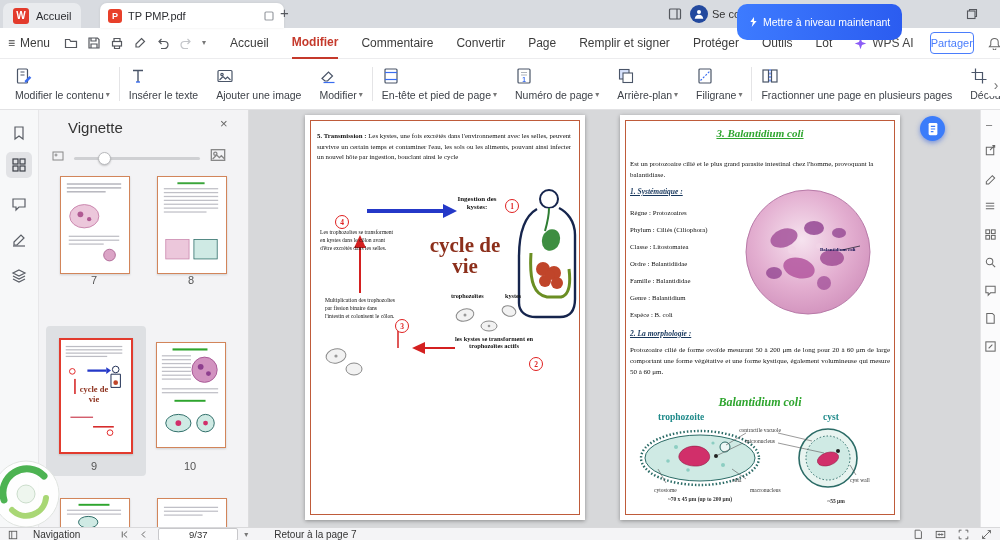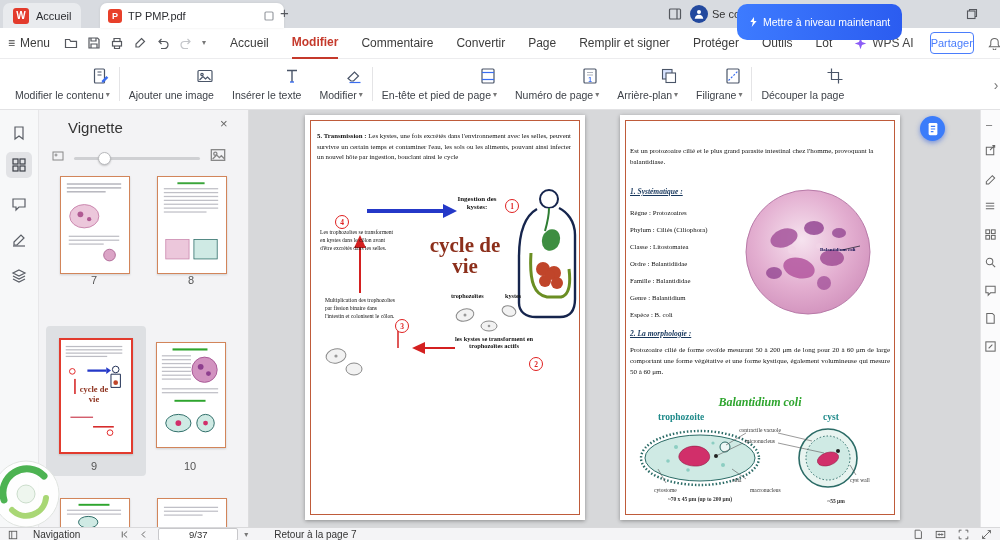--- a/index.html
+++ b/index.html
@@ -28,21 +28,21 @@
   .qic{width:14px;height:14px;}
   .mtabs{display:flex;align-items:center;gap:23px;margin-left:24px;height:30px;}
   .mtab{font-size:12px;color:#3c3c3c;height:30px;display:flex;align-items:center;white-space:nowrap;}
   .mtab.active{color:#c5392b;font-weight:bold;border-bottom:2px solid #c5392b;}
   .wpsai{display:flex;align-items:center;gap:5px;margin-left:22px;font-size:12px;color:#444;white-space:nowrap;}
   .sharebtn{margin-left:16px;width:54px;height:20px;border:1px solid #4a7dfc;border-radius:4px;color:#4a7dfc;font-size:11px;display:flex;align-items:center;justify-content:center;}
   .mricons{display:flex;align-items:center;gap:14px;margin-left:14px;color:#666;}
 
   
   .ribbon{position:absolute;left:0;top:58px;width:1000px;height:50px;background:#fff;border-top:1px solid #ececee;border-bottom:1px solid #e2e2e4;display:flex;align-items:center;padding-left:6px;overflow:hidden;z-index:38;}
-  .rbitem{display:flex;flex-direction:column;align-items:flex-end;justify-content:center;gap:4px;height:50px;padding:0 9px;flex:none;}
+  .rbitem{display:flex;flex-direction:column;align-items:flex-start;justify-content:center;gap:4px;height:50px;padding:0 9px;flex:none;}
   .rbl{display:flex;align-items:center;gap:2px;font-size:10.5px;color:#3e4249;white-space:nowrap;}
   .rbdiv{width:1px;height:34px;background:#e4e4e6;flex:none;}
   .caret{font-size:8px;color:#777;line-height:1;}
   .expander{position:absolute;right:2px;top:15px;width:16px;height:22px;display:flex;align-items:center;justify-content:center;font-size:14px;color:#777;background:#fff;}
 
   
   .lstrip{position:absolute;left:0;top:108px;width:38px;height:419px;background:#f7f8f9;border-right:1px solid #e7e7e9;z-index:30;}
   .licon{position:absolute;left:11px;width:16px;height:16px;}
   .liconbox{position:absolute;left:6px;width:26px;height:26px;background:#e2e3e6;border-radius:5px;display:flex;align-items:center;justify-content:center;}
 
@@ -185,39 +185,39 @@
           <path d="M5.5 5h4M5.5 8h4"></path>
           <path d="M10 13.5l4.5-4.5 1.8 1.8-4.5 4.5-2.2.4z" fill="#3a6df0" stroke="none"></path>
         </svg>
       <span class="rbl">
           <span>Modifier le contenu</span>
           <span class="caret">▾</span>
         </span>
     </div>
     <div class="rbdiv"></div>
     <div class="rbitem">
+      <svg width="18" height="18" viewBox="0 0 18 18" stroke="#4a5568" fill="none" stroke-width="1.4">
+          <path d="M4 3.5h10M9 3.5V15"></path>
+          <path d="M7 15h4" stroke="#3a6df0"></path>
+        </svg>
+      <span class="rbl">
+          <span>Insérer le texte</span>
+        </span>
+    </div>
+    <div class="rbitem">
       <svg width="18" height="18" viewBox="0 0 18 18" stroke="#4a5568" fill="none" stroke-width="1.2">
           <rect x="2" y="3.5" width="14" height="11" rx="1"></rect>
           <circle cx="6" cy="7.5" r="1.2"></circle>
           <path d="M3.5 13l3.5-3.5 2.5 2.5 2-2 3 3"></path>
         </svg>
       <span class="rbl">
           <span>Ajouter une image</span>
         </span>
     </div>
     <div class="rbitem">
-      <svg width="18" height="18" viewBox="0 0 18 18" stroke="#4a5568" fill="none" stroke-width="1.4">
-          <path d="M4 3.5h10M9 3.5V15"></path>
-          <path d="M7 15h4" stroke="#3a6df0"></path>
-        </svg>
-      <span class="rbl">
-          <span>Insérer le texte</span>
-        </span>
-    </div>
-    <div class="rbitem">
       <svg width="18" height="18" viewBox="0 0 18 18" stroke="#4a5568" fill="none" stroke-width="1.2">
           <path d="M3 11.5l6.5-6.5 4 4-5 5H6z"></path>
           <path d="M4.5 15.5h11" stroke="#3a6df0"></path>
         </svg>
       <span class="rbl">
           <span>Modifier</span>
           <span class="caret">▾</span>
         </span>
     </div>
     <div class="rbdiv"></div>
@@ -257,20 +257,30 @@
       <svg width="18" height="18" viewBox="0 0 18 18" stroke="#4a5568" fill="none" stroke-width="1.2">
           <rect x="3" y="2" width="12" height="14" rx="1"></rect>
           <path d="M4.5 13.5L13.5 4.5" stroke="#3a6df0" stroke-dasharray="2 1.5"></path>
         </svg>
       <span class="rbl">
           <span>Filigrane</span>
           <span class="caret">▾</span>
         </span>
     </div>
     <div class="rbdiv"></div>
+    <div class="rbitem">
+      <svg width="18" height="18" viewBox="0 0 18 18" stroke="#4a5568" fill="none" stroke-width="1.2">
+          <rect x="2" y="3" width="5.5" height="12"></rect>
+          <rect x="10.5" y="3" width="5.5" height="12"></rect>
+          <path d="M9 2v14" stroke="#3a6df0" stroke-dasharray="2 1.5"></path>
+        </svg>
+      <span class="rbl">
+          <span>Fractionner une page en plusieurs pages</span>
+        </span>
+    </div>
     <div class="rbitem">
       <svg width="18" height="18" viewBox="0 0 18 18" stroke="#4a5568" fill="none" stroke-width="1.2">
           <path d="M5.5 1.5v11h11"></path>
           <path d="M1.5 5.5h11v11"></path>
         </svg>
       <span class="rbl">
           <span>Découper la page</span>
         </span>
     </div>
 
@@ -487,21 +497,22 @@
       <div class="ab serif small-red-note" style="left:15px;top:113px;width:76px">Les trophozoïtes se transforment en kystes dans le côlon avant d'être excrétés dans les selles.</div>
       <div class="ab serif small-red-note" style="left:20px;top:181px;width:72px">Multiplication des trophozoïtes par fission binaire dans l'intestin et colonisent le côlon.</div>
       <div class="ab serif" style="left:146px;top:177px;font-weight:bold;font-size:6.2px;color:#111">trophozoïtes</div>
       <div class="ab serif" style="left:200px;top:177px;font-weight:bold;font-size:6.2px;color:#111">kystes</div>
       <div class="ab serif" style="left:142px;top:220px;width:94px;font-weight:bold;font-size:6.4px;color:#111;text-align:center">les kystes se transforment en trophozoïtes actifs</div>
     </div>
 
     <div class="page serif" style="left:372px;top:7px">
       <div class="pgborder"></div>
 
-      <div class="ab serif" style="left:10px;top:31px;width:260px;font-size:7px;line-height:1.6;color:#111">Est un protozoaire cilié et le plus grand parasite intestinal chez l'homme, provoquant la balantidiase.</div>
+      <div class="ab serif" style="left:0;top:12px;width:280px;text-align:center;font-size:11px;font-weight:bold;font-style:italic;color:#2ea52e;text-decoration:underline">3. Balantidium coli</div>
+      <div class="ab serif" style="left:10px;top:44px;width:260px;font-size:7px;line-height:1.6;color:#111">Est un protozoaire cilié et le plus grand parasite intestinal chez l'homme, provoquant la balantidiase.</div>
       <div class="ab serif" style="left:10px;top:72px;font-size:7.5px;font-weight:bold;font-style:italic;color:#16365c;text-decoration:underline">1. Systématique :</div>
 
       <div class="ab serif" style="left:10px;top:94px;font-size:6.8px;color:#111">Règne : Protozoaires</div>
       <div class="ab serif" style="left:10px;top:111px;font-size:6.8px;color:#111">Phylum : Ciliés (Ciliophora)</div>
       <div class="ab serif" style="left:10px;top:128px;font-size:6.8px;color:#111">Classe : Litostomatea</div>
       <div class="ab serif" style="left:10px;top:145px;font-size:6.8px;color:#111">Ordre : Balantidiidae</div>
       <div class="ab serif" style="left:10px;top:162px;font-size:6.8px;color:#111">Famille : Balantididae</div>
       <div class="ab serif" style="left:10px;top:179px;font-size:6.8px;color:#111">Genre : Balantidium</div>
       <div class="ab serif" style="left:10px;top:196px;font-size:6.8px;color:#111">Espèce : B. coli</div>
 

